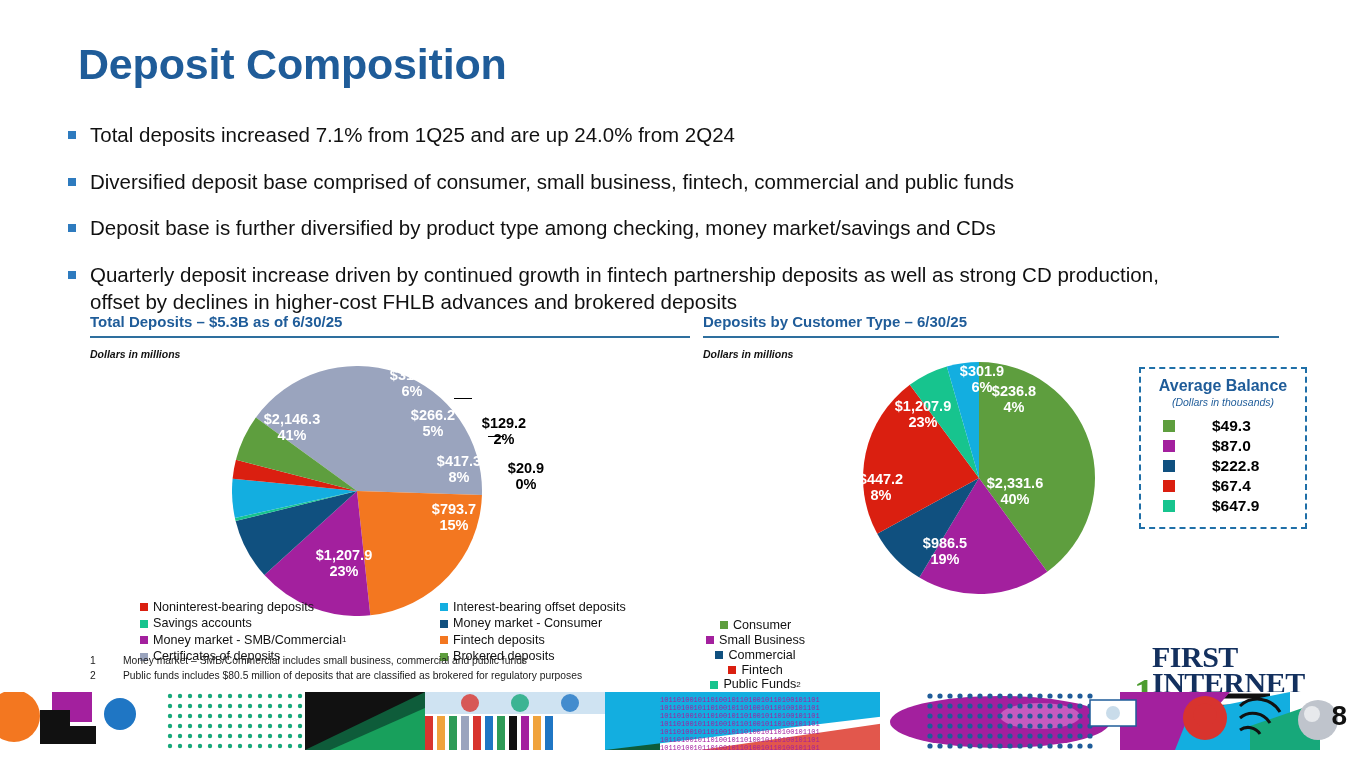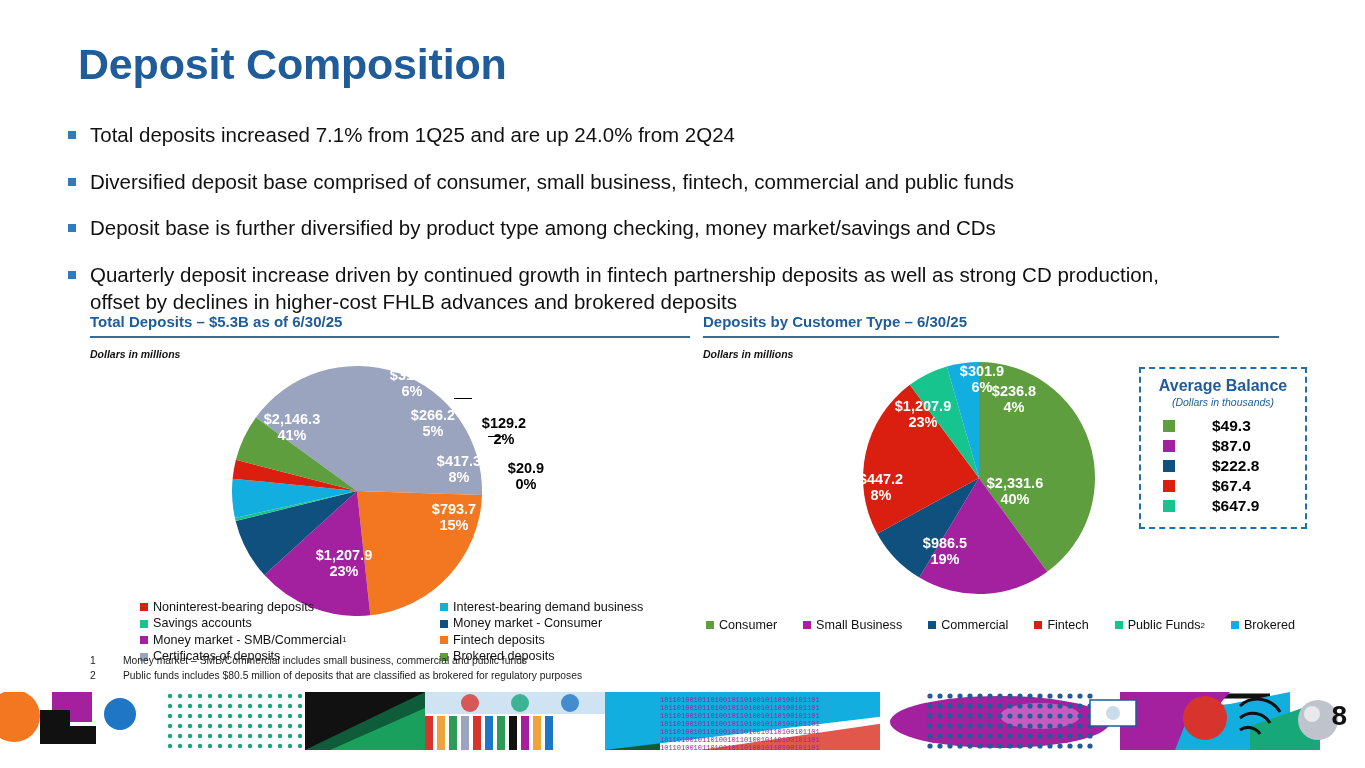--- a/index.html
+++ b/index.html
@@ -37,21 +37,21 @@
   .pielabel.black{color:#000000;margin-top:46px;}
   .leaderline{position:absolute;background:#000;height:1px;}
 
   
   .legend-l{position:absolute;left:140px;top:600px;width:540px;
     display:grid;grid-template-columns:300px 240px;column-gap:0px;row-gap:1.5px;}
   .lg-item{display:flex;align-items:center;font-size:12.6px;color:#111;line-height:1.18;}
   .lg-sw{width:8px;height:8px;flex:0 0 8px;margin-right:5px;}
   .sup{font-size:8px;vertical-align:super;}
 
-  .legend-r{position:absolute;left:706px;top:618px;display:flex;align-items:center;}
+  .legend-r{position:absolute;left:706px;top:618px;display:flex;align-items:center;flex-direction:column;}
   .legend-r .lg-item{margin-right:26px;font-size:12.6px;}
 
   
   .avgbox{
     position:absolute;left:1139px;top:367px;width:168px;
     border:2px dashed #1F6FA8;background:#fff;padding:8px 0 10px 0;box-sizing:border-box;
   }
   .avg-title{text-align:center;font-size:16px;font-weight:bold;color:#1F5C99;}
   .avg-sub{text-align:center;font-size:10.5px;font-style:italic;color:#1F5C99;margin-top:1px;}
   .avg-list{margin-top:9px;padding-left:22px;}
@@ -150,21 +150,21 @@
       <div class="leaderline" style="left: 222px; top: 40px; width: 18px;"></div>
       <div class="leaderline" style="left: 256px; top: 78px; width: 16px;"></div>
     </div>
   <div class="legend-l" id="left-legend">
       <div class="lg-item">
         <span class="lg-sw" style="background: rgb(218, 31, 16);"></span>
         <span>Noninterest-bearing deposits</span>
       </div>
       <div class="lg-item">
         <span class="lg-sw" style="background: rgb(19, 174, 224);"></span>
-        <span>Interest-bearing demand business</span>
+        <span>Interest-bearing offset deposits</span>
       </div>
       <div class="lg-item">
         <span class="lg-sw" style="background: rgb(23, 196, 142);"></span>
         <span>Savings accounts</span>
       </div>
       <div class="lg-item">
         <span class="lg-sw" style="background: rgb(16, 80, 127);"></span>
         <span>Money market - Consumer</span>
       </div>
       <div class="lg-item">
@@ -282,20 +282,27 @@
       <div class="fn">
         <div class="fn-n">1</div>
         <div>Money market – SMB/Commercial includes small business, commercial and public funds</div>
       </div>
       <div class="fn">
         <div class="fn-n">2</div>
         <div>Public funds includes $80.5 million of deposits that are classified as brokered for regulatory purposes</div>
       </div>
     </div>
 
+  <div class="logo">
+    <div class="logo-one">1</div>
+    <div class="logo-txt">
+      <div class="logo-main">FIRST INTERNET</div>
+      <div class="logo-sub">BANCORP</div>
+    </div>
+  </div>
 
   <div class="banner">
     <svg width="1365" height="58" viewBox="0 0 1365 58" preserveAspectRatio="none">
       <rect x="0" y="0" width="1365" height="58" fill="#ffffff"></rect>
       <circle cx="14" cy="24" r="26" fill="#F37720"></circle>
       <rect x="52" y="0" width="40" height="30" fill="#A3209E"></rect>
       <circle cx="120" cy="22" r="16" fill="#1F76C4"></circle>
       <path d="M40 18 L70 18 L70 34 L96 34 L96 52 L40 52 Z" fill="#111"></path>
       <g fill="#17A87A">
         <g id="dotsA"></g>

